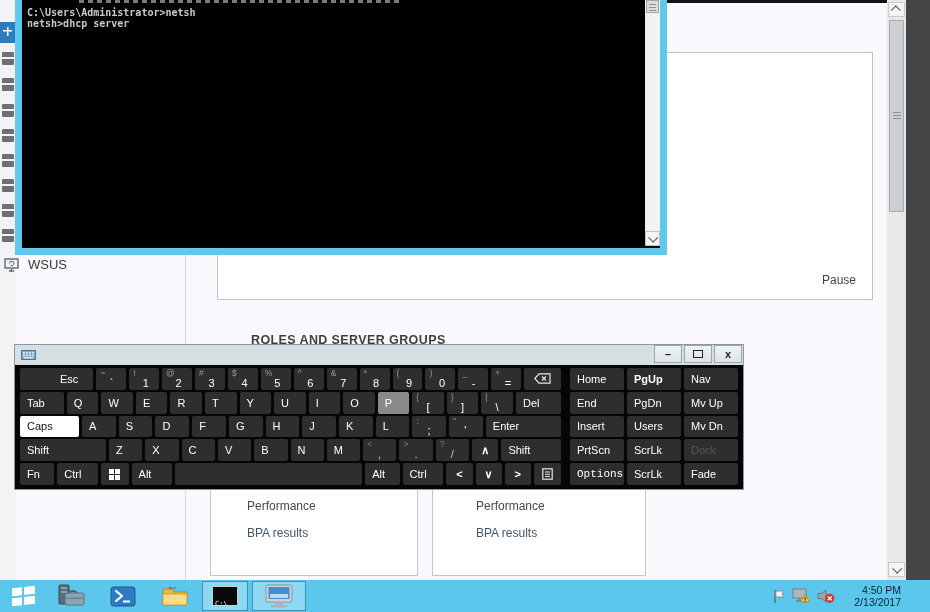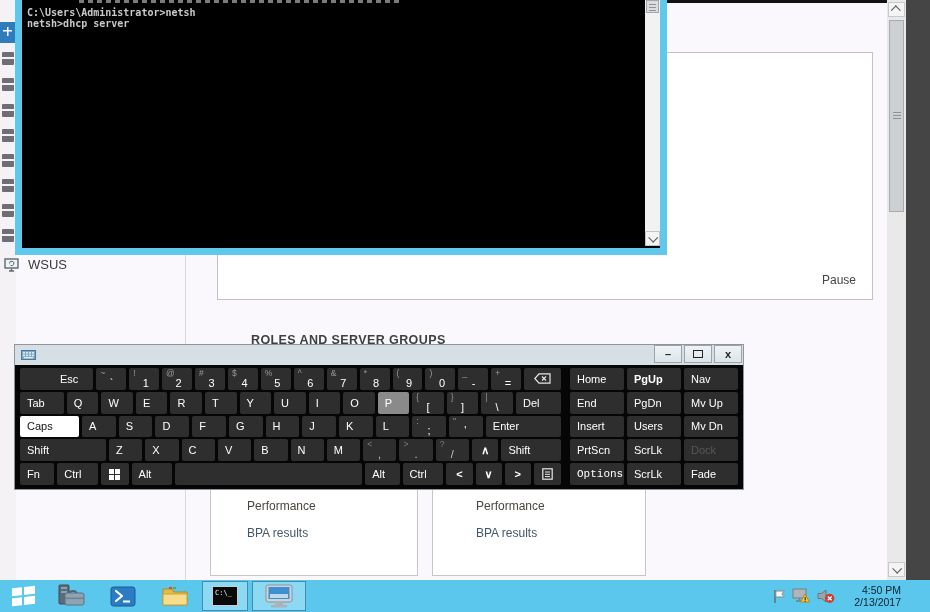--- a/index.html
+++ b/index.html
@@ -86,21 +86,21 @@
   .win-glyph span{background:#fff;}
 
   
   .taskbar{position:absolute;left:0;bottom:0;width:930px;height:32px;background:#5cc7ec;z-index:30;}
   .tbtn{position:absolute;top:1px;width:46px;height:30px;display:flex;align-items:center;justify-content:center;
         box-sizing:border-box;cursor:pointer;}
   .tbtn.active{background:rgba(255,255,255,.30);border:1px solid rgba(23,101,136,.65);}
   .flag-grid{display:grid;grid-template:8px 8px / 10px 11px;gap:1.5px;transform:skewY(-6deg);}
   .flag-grid span{background:#fff;}
   .cmd-mini{width:26px;height:20px;background:#0a0a0a;border:1px solid #c7ced2;box-sizing:border-box;
-            font-family:"DejaVu Sans Mono",monospace;font-size:7px;color:#e8e8e8;padding:2px 0 0 2px;}
+            font-family:"DejaVu Sans Mono",monospace;font-size:7px;color:#e8e8e8;padding:13px 0 0 2px;}
   .tray{position:absolute;left:772px;top:0;height:32px;display:flex;align-items:center;gap:5px;}
   .clock{margin-left:5px;width:56px;text-align:right;font-size:10.5px;line-height:12px;color:#0b2230;cursor:pointer;}
 </style>
 </head>
 <body>
 
 <div id="stage">
 
   <div class="sm-window">
     <div class="sm-topline"></div>

